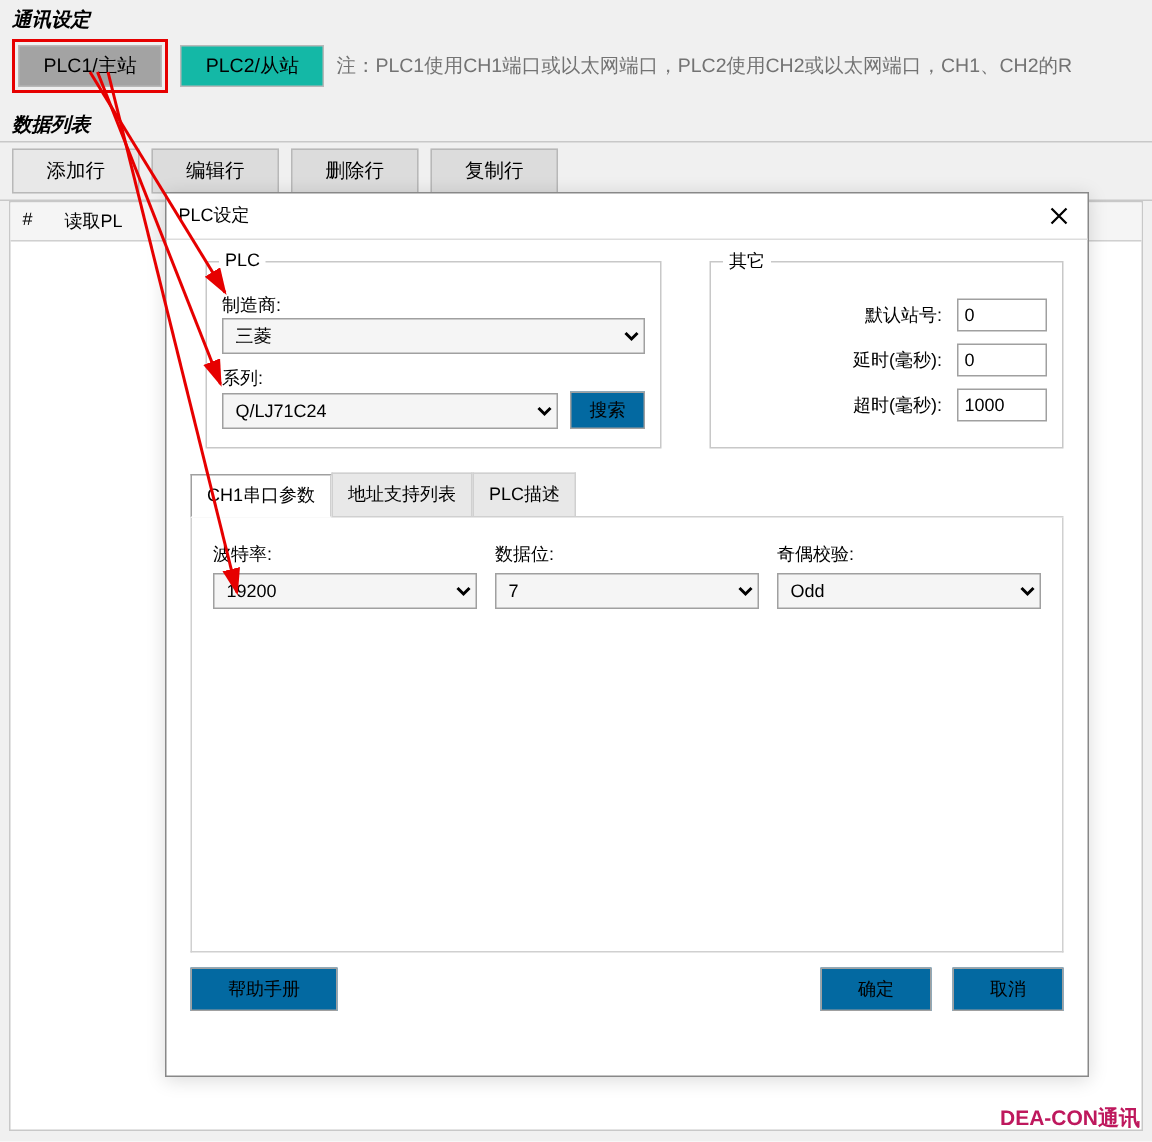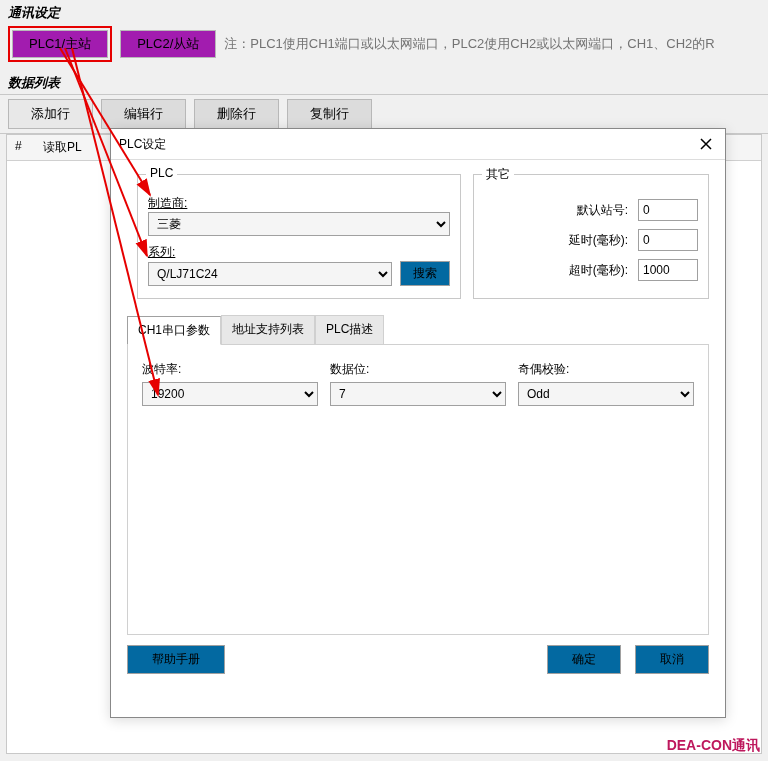--- a/index.html
+++ b/index.html
@@ -1,42 +1,42 @@
 <!DOCTYPE html>
 <html><head>
 <meta charset="utf-8">
 <style>
   * { box-sizing: border-box; font-family: "Microsoft YaHei", "SimSun", sans-serif; }
   body { margin: 0; background: #f0f0f0; width: 768px; height: 761px; overflow: hidden; position: relative; font-size: 13px; color: #000; }
   .section-title { font-weight: bold; font-style: italic; padding: 4px 8px 2px; }
   .top-tabs { display: flex; align-items: center; gap: 8px; padding: 2px 8px 8px; }
-  .tab-btn { background: #a21caf; border: 1px solid #b8b8b8; padding: 4px 16px; font-size: 13px; cursor: pointer; }
-  .tab-btn.active { background: #a21caf; }
+  .tab-btn { background: #14b8a6; border: 1px solid #b8b8b8; padding: 4px 16px; font-size: 13px; cursor: pointer; }
+  .tab-btn.active { background: #a3a3a3; }
   .red-box { border: 2px solid #e60000; display: inline-block; padding: 2px; }
   .note { font-size: 13px; color: #737373; }
   .toolbar { display: flex; gap: 8px; padding: 4px 8px; border-top: 1px solid #c8c8c8; border-bottom: 1px solid #c8c8c8; }
   .toolbar .tool-btn { background: #dcdcdc; border: 1px solid #b8b8b8; padding: 5px 22px; font-size: 13px; cursor: pointer; }
   .toolbar .tool-btn.primary { background: #e8e8e8; }
   .table-area { background: #fff; border: 1px solid #c8c8c8; margin: 0 6px; height: 620px; position: relative; }
   .table-header { display: flex; border-bottom: 1px solid #d0d0d0; background: #f5f5f5; font-size: 12px; }
   .table-header span { padding: 4px 8px; }
 
   .dialog { position: absolute; left: 110px; top: 128px; width: 616px; height: 590px; background: #fff; border: 1px solid #888; box-shadow: 0 2px 12px rgba(0,0,0,.15); font-size: 12px; }
-  .dlg-titlebar { display: flex; justify-content: space-between; align-items: center; padding: 6px 10px 6px 8px; border-bottom: 1px solid #ddd; }
+  .dlg-titlebar { display: flex; justify-content: space-between; align-items: flex-start; padding: 6px 10px 6px 8px; border-bottom: 1px solid #ddd; }
   .dlg-title { font-size: 12px; }
   .dlg-close { width: 18px; height: 18px; cursor: pointer; display: flex; align-items: center; justify-content: center; }
   .dlg-close svg { width: 12px; height: 12px; }
   .dlg-body { padding: 14px 16px; }
-  .top-groups { display: flex; gap: 12px; padding-left: 10px; }
+  .top-groups { display: flex; gap: 32px; padding-left: 10px; }
   .group { border: 1px solid #c8c8c8; padding: 6px 10px 12px; position: relative; }
   .group-title { position: absolute; top: -9px; left: 8px; background: #fff; padding: 0 4px; font-size: 12px; }
   .group.plc { flex: 1; }
   .group.other { width: 236px; }
   .form-row { display: flex; align-items: center; margin-top: 8px; gap: 8px; }
-  .form-label { font-size: 12px; text-decoration: underline; }
+  .form-label { font-size: 12px; }
   select.combo { width: 100%; height: 24px; border: 1px solid #a0a0a0; background: #f5f5f5; font-size: 12px; padding-left: 4px; }
   .series-row { display: flex; gap: 8px; align-items: center; }
   .series-row select { flex: 1; }
   .btn { background: #0369a1; border: 1px solid #a0a0a0; padding: 3px 12px; font-size: 12px; cursor: pointer; }
   .other-row { display: flex; justify-content: flex-end; align-items: center; gap: 10px; margin-top: 8px; }
   .other-row label { font-size: 12px; text-align: left; }
   .other-row input { width: 60px; height: 22px; border: 1px solid #a0a0a0; padding: 0 4px; font-size: 12px; }
 
   .inner-tabs { margin-top: 16px; display: flex; font-size: 12px; border-bottom: 1px solid #d0d0d0; }
   .inner-tab { padding: 5px 10px; border: 1px solid #d0d0d0; border-bottom: none; background: #e8e8e8; margin-right: 0px; cursor: pointer; }

